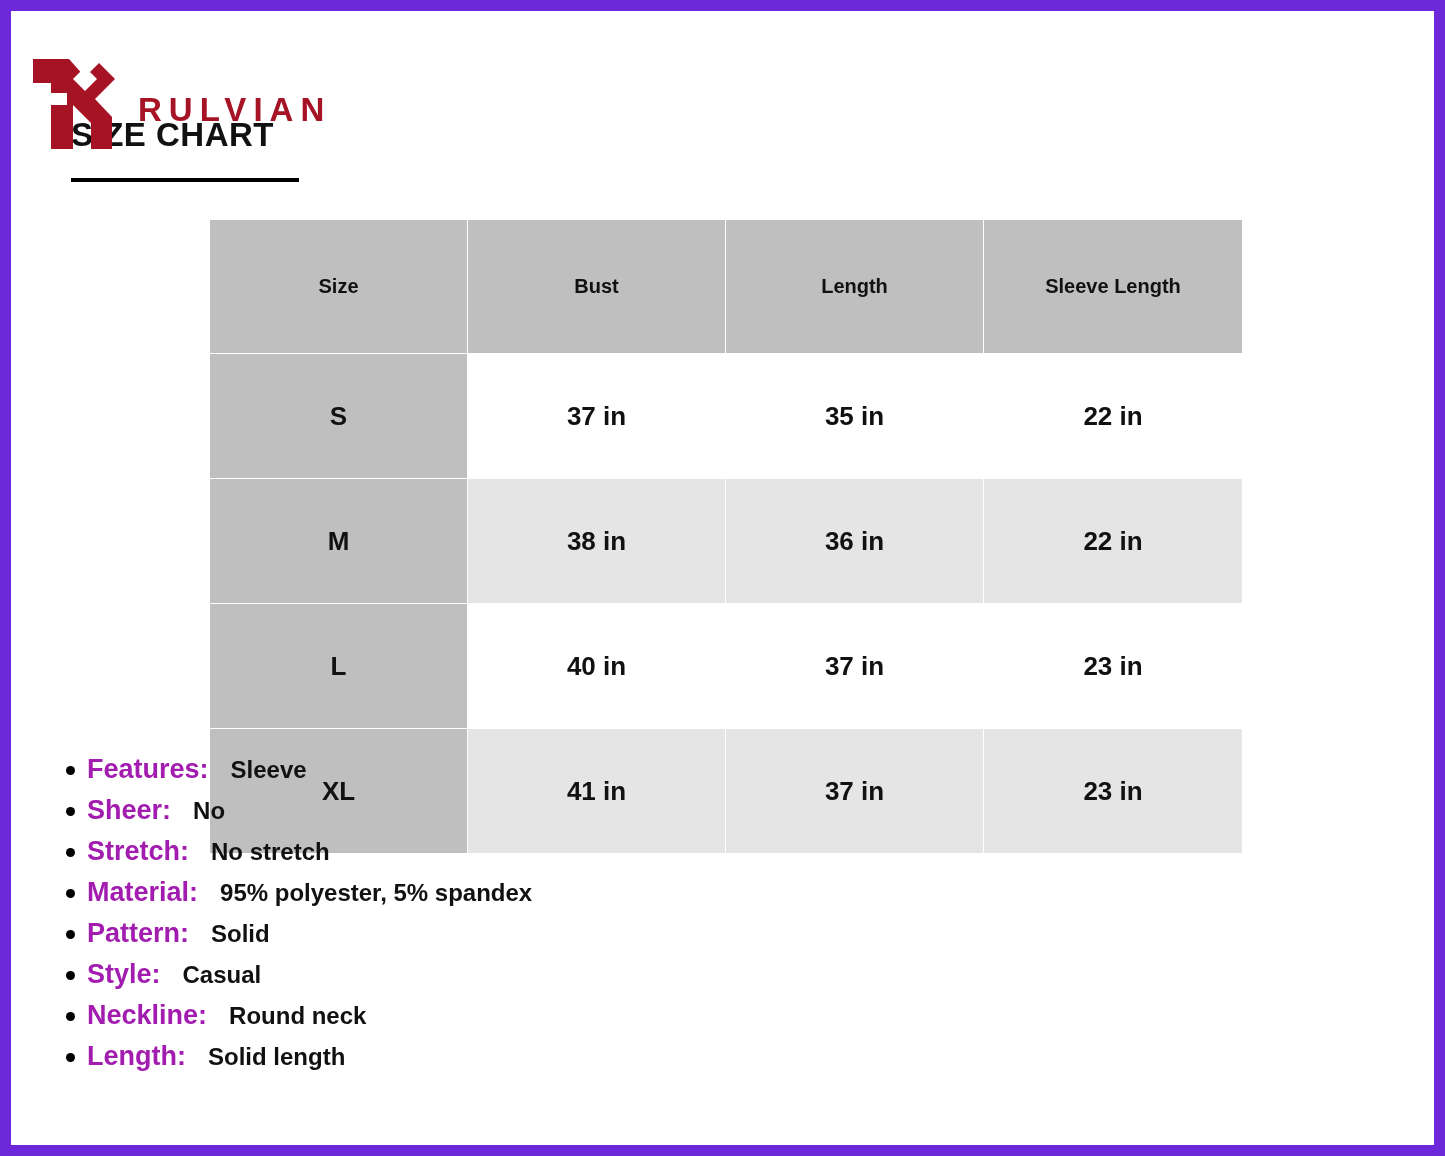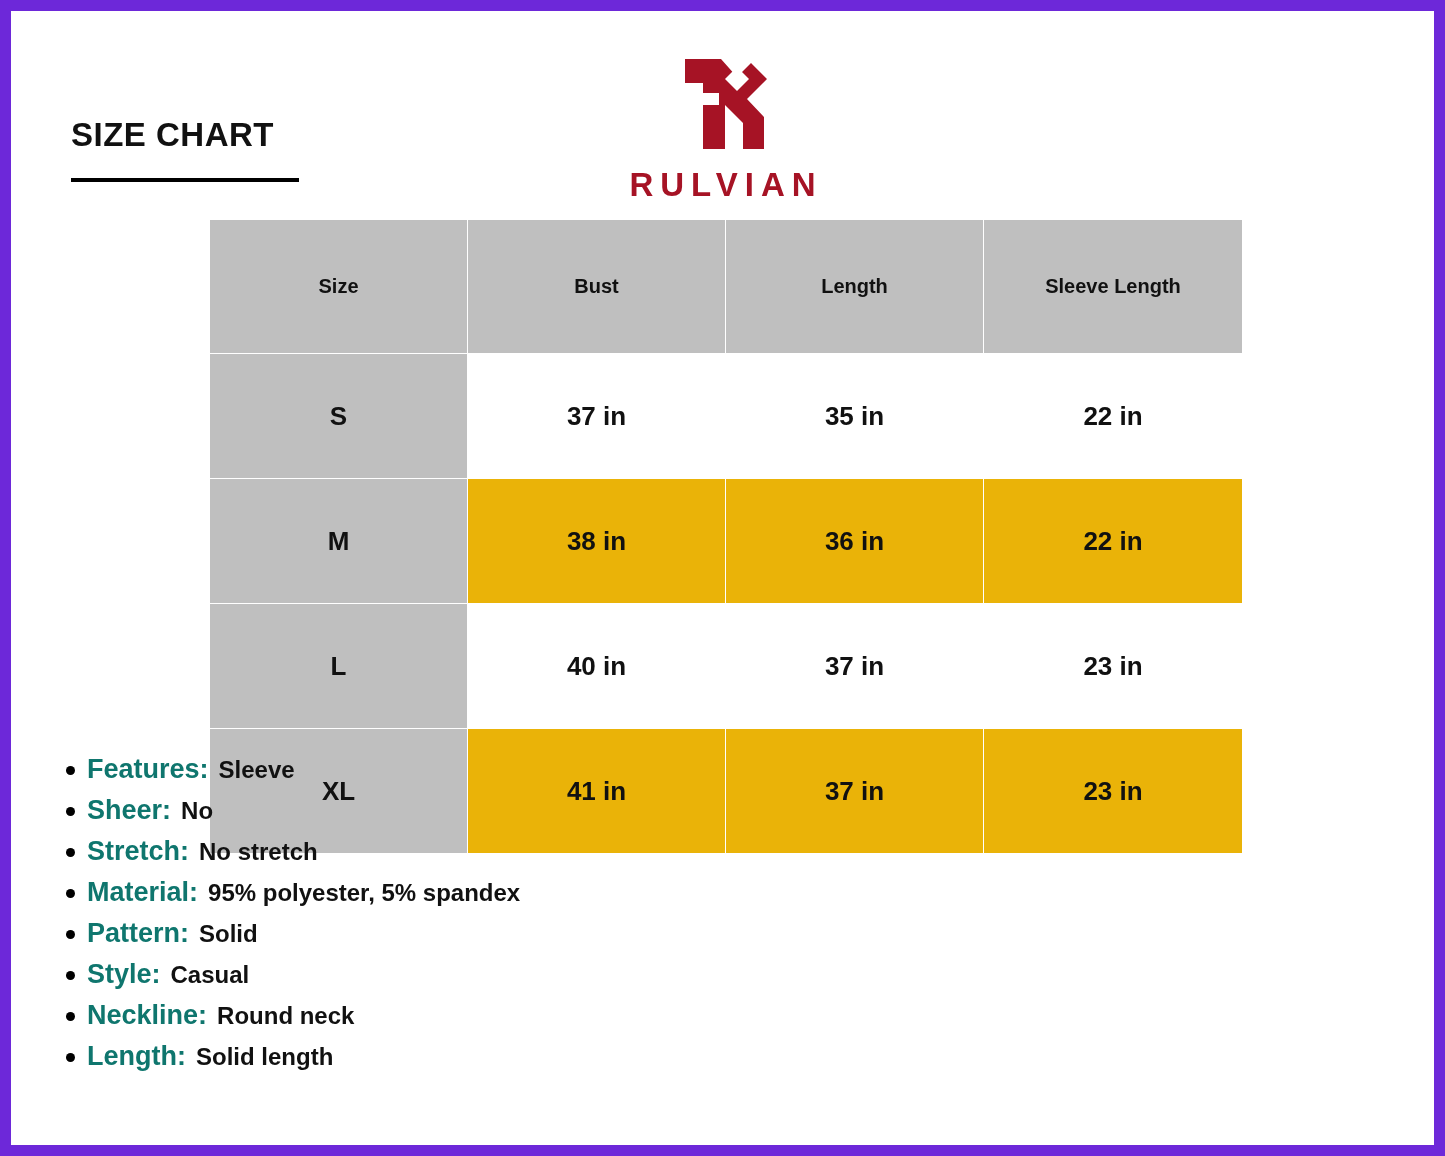--- a/index.html
+++ b/index.html
@@ -47,21 +47,21 @@
     background: #000000;
     margin-top: 24px;
   }
 
   .brand-block {
     position: absolute;
     left: 0;
     right: 0;
     top: 42px;
     display: flex;
-    flex-direction: column;
+    flex-direction: row;
     align-items: center;
   }
   .brand-mark {
     width: 120px;
     height: 105px;
     display: block;
   }
   .brand-name {
     margin-top: 8px;
     font-size: 33px;
@@ -99,21 +99,21 @@
     font-weight: bold;
     color: #111111;
   }
   .size-table tbody td.size-cell {
     background: #BFBFBF;
   }
   .size-table tbody tr.row-white td.val-cell {
     background: #ffffff;
   }
   .size-table tbody tr.row-alt td.val-cell {
-    background: #eab308;
+    background: #e5e5e5;
   }
   .col-size  { width: 258px; }
   .col-bust  { width: 258px; }
   .col-len   { width: 258px; }
   .col-sleeve{ width: 259px; }
 
   
   .specs {
     position: absolute;
     left: 55px;
@@ -135,22 +135,22 @@
     border-radius: 50%;
     background: #000000;
     margin-right: 12px;
     flex: none;
     position: relative;
     top: -3px;
   }
   .spec-label {
     font-size: 27px;
     font-weight: bold;
-    color: #0f766e;
-    margin-right: 10px;
+    color: #a21caf;
+    margin-right: 22px;
     white-space: nowrap;
   }
   .spec-value {
     font-size: 24px;
     font-weight: bold;
     color: #111111;
     white-space: nowrap;
   }
 </style>
 </head>

